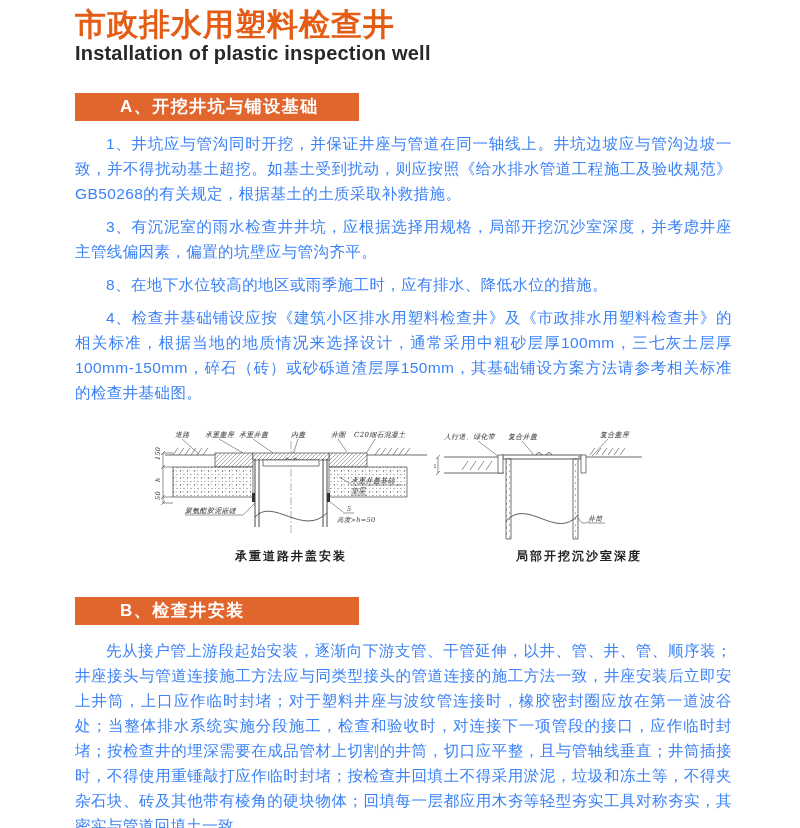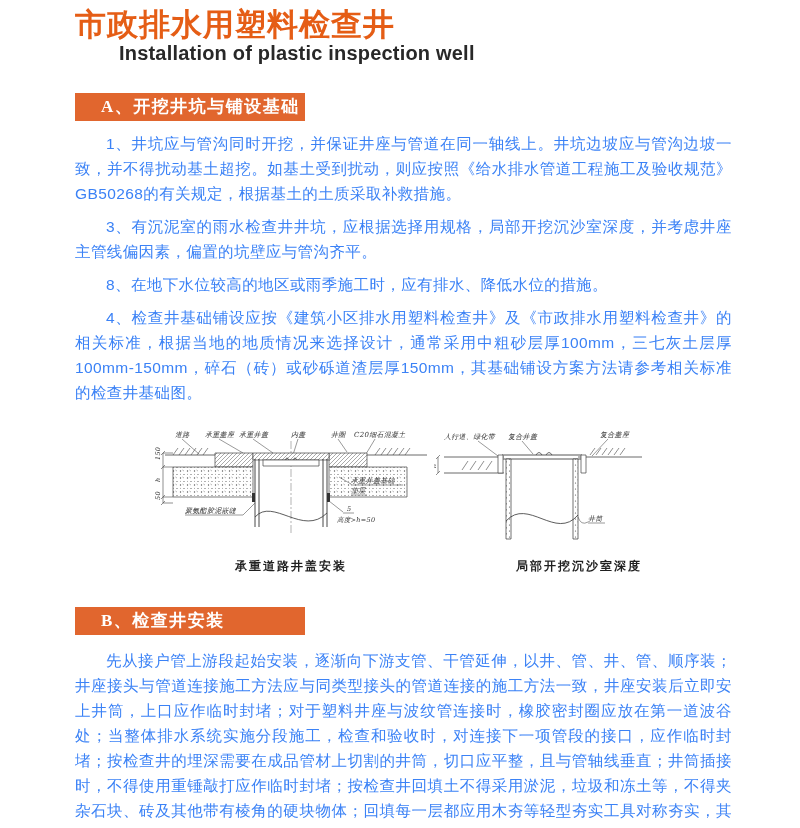--- a/index.html
+++ b/index.html
@@ -9,44 +9,44 @@
     font-family:"Liberation Sans", sans-serif;
     color:#3b3b3b;
   }
   .page { padding:8px 68px 0 75px; }
 
   .title-cn {
     color:var(--title-orange,#e55d15);
     font-size:31px; font-weight:bold; letter-spacing:1px; line-height:34px;
   }
   .title-en {
-    color:#282828; font-size:20px; font-weight:bold; letter-spacing:0.2px; line-height:23px;margin-left:44px;
+    color:#282828; font-size:20px; font-weight:bold; letter-spacing:0.2px; line-height:23px;
   }
 
   .banner {
     background:var(--accent-orange,#e1662e);
     color:#ffffff; font-size:17px; font-weight:bold;
-    width:230px; height:28px; line-height:28px;
-    padding-left:26px; letter-spacing:1.5px;font-family:Liberation Serif, serif;
+    width:284px; height:28px; line-height:28px;
+    padding-left:45px; letter-spacing:1.5px;
   }
   .banner-a { margin-top:28px; }
   .banner-b { margin-top:32px; }
 
   .para {
     font-size:15.5px; line-height:25px; text-align:justify;
     text-indent:2em; color:#3b82f6; margin-top:8px; letter-spacing:0.4px;
   }
   .para-first { margin-top:10px; }
   .para-b { margin-top:13px; }
 
   .diagrams { display:flex; align-items:flex-start; margin:22px 0 0 76px; gap:3px; }
   figure { text-align:center; }
   figcaption {
     font-size:12px; font-weight:bold; letter-spacing:2px;
-    color:#1f1f1f; margin-top:13px;
+    color:#1f1f1f; margin-top:3px;
   }
   svg { display:block; }
   svg text {
     font-family:"DejaVu Serif", serif; font-style:italic;
     font-size:7px; fill:#333; letter-spacing:0.3px;
   }
   svg .cap-dim { font-size:6.5px; }
   svg path, svg line, svg rect { vector-effect:non-scaling-stroke; }
 </style>
 </head>

